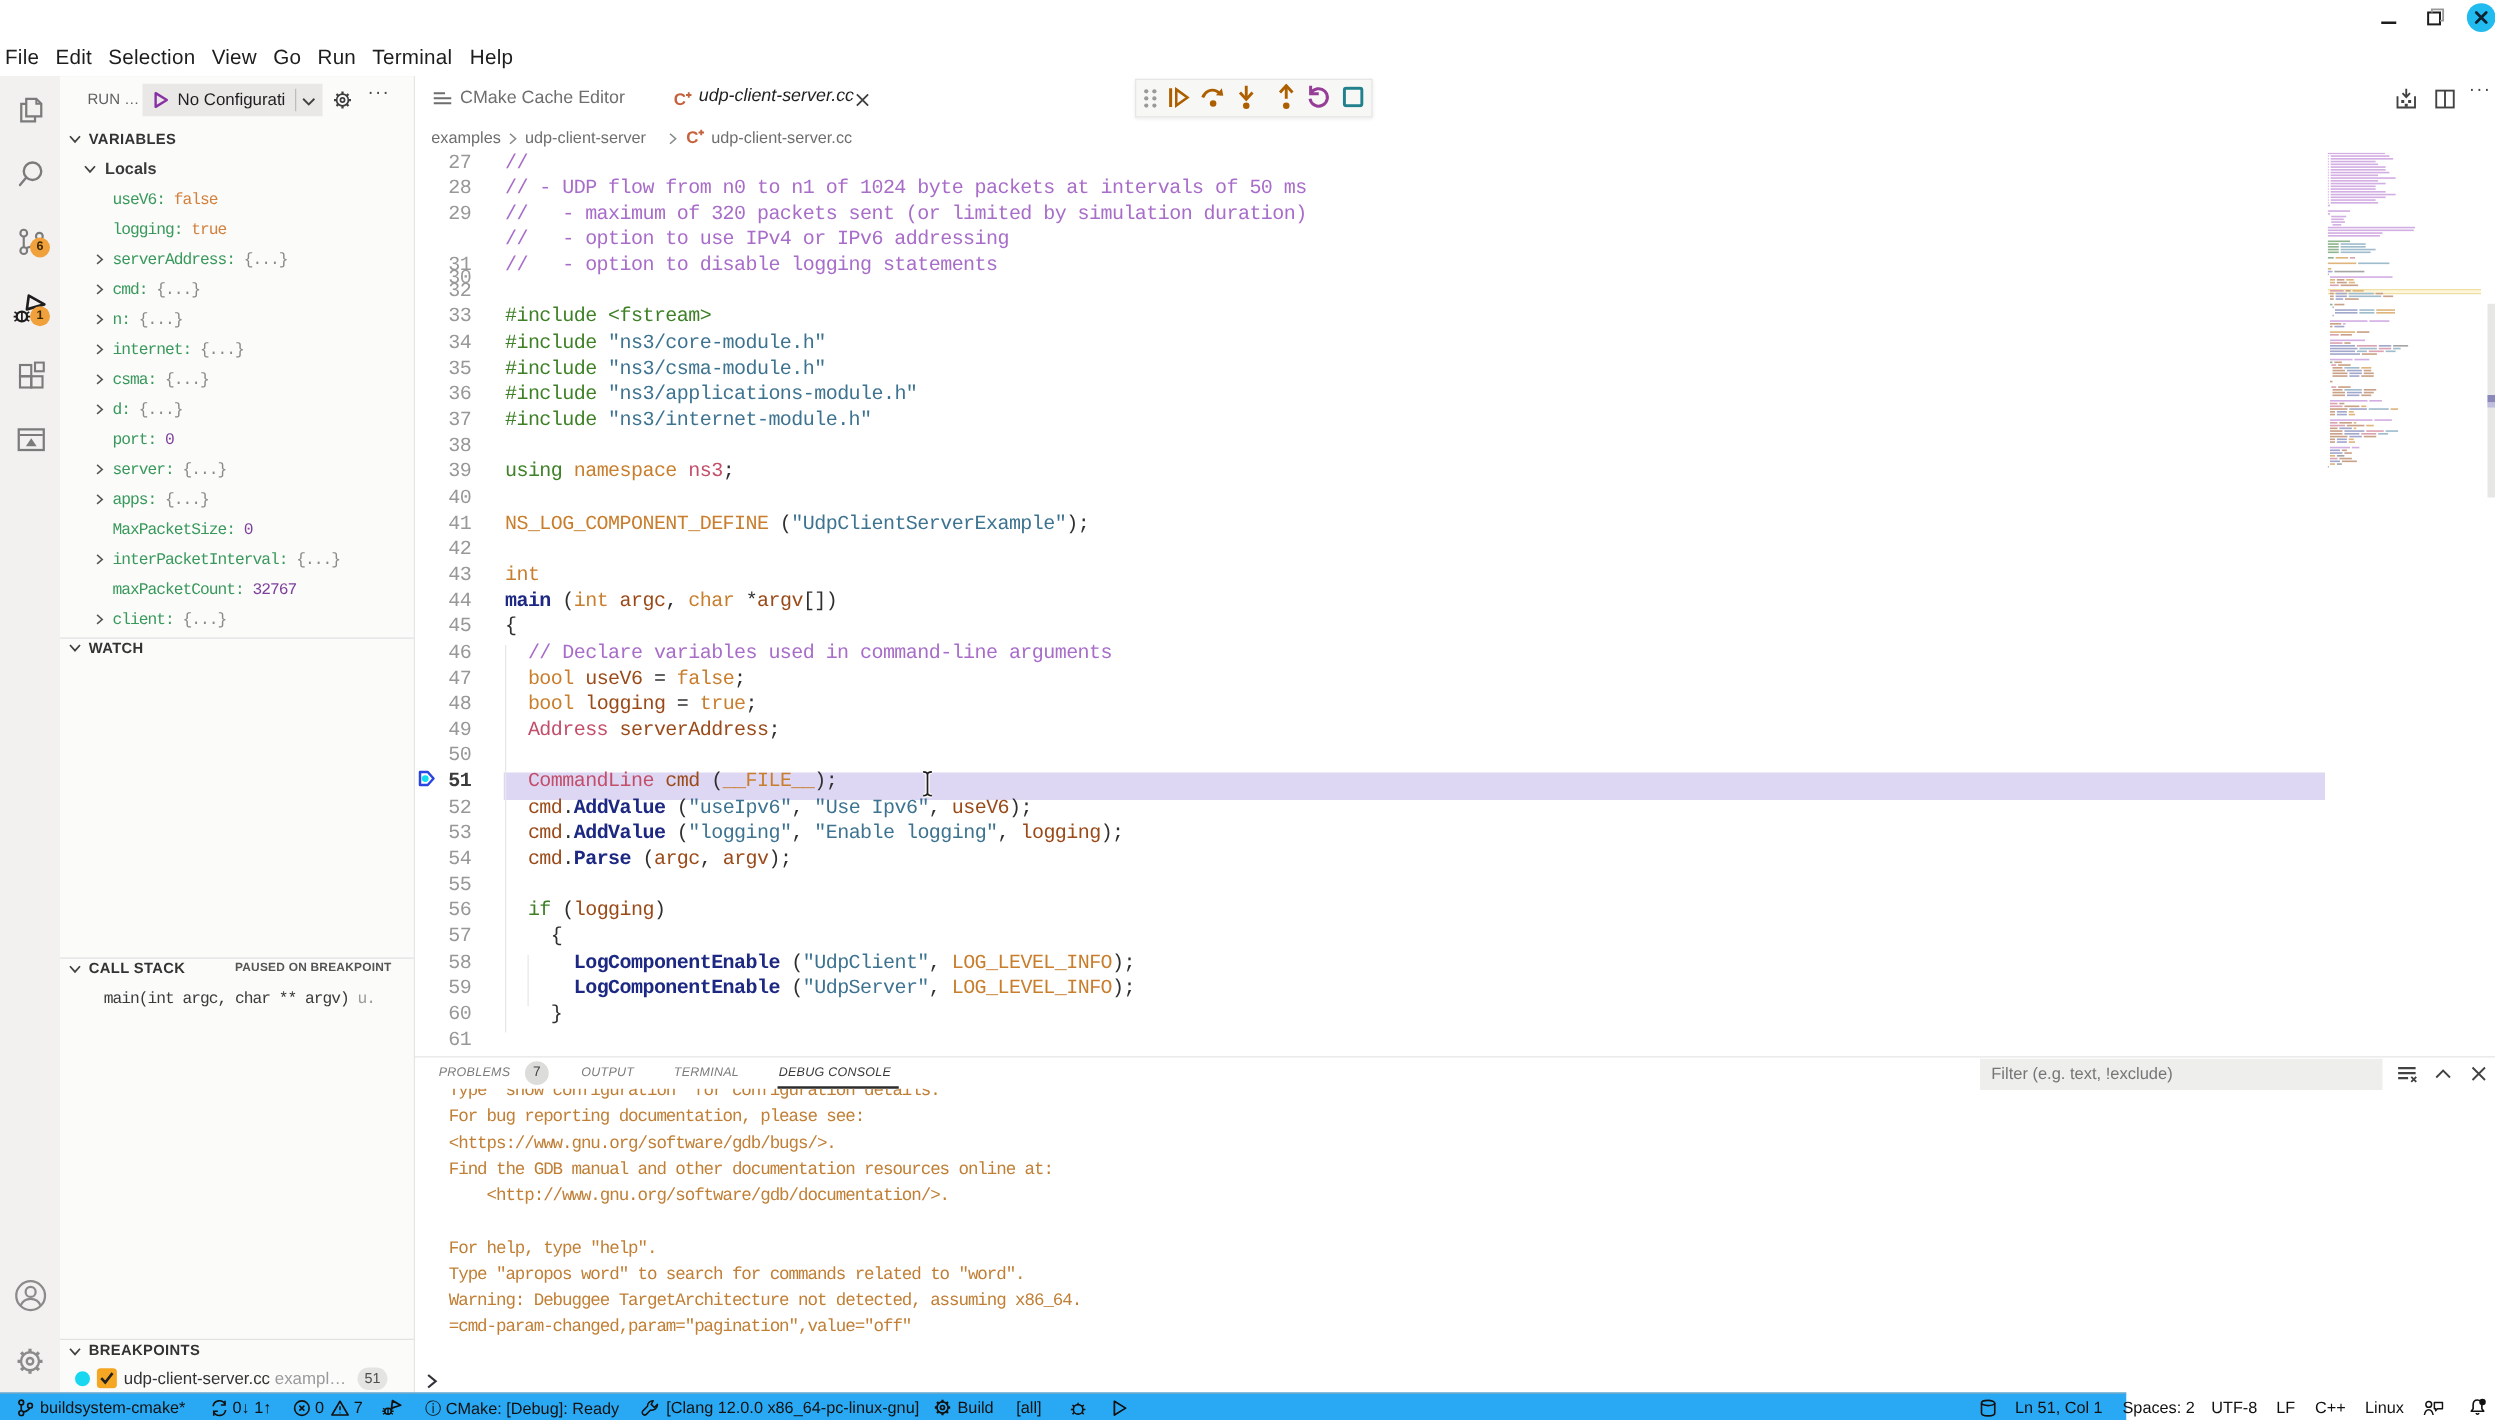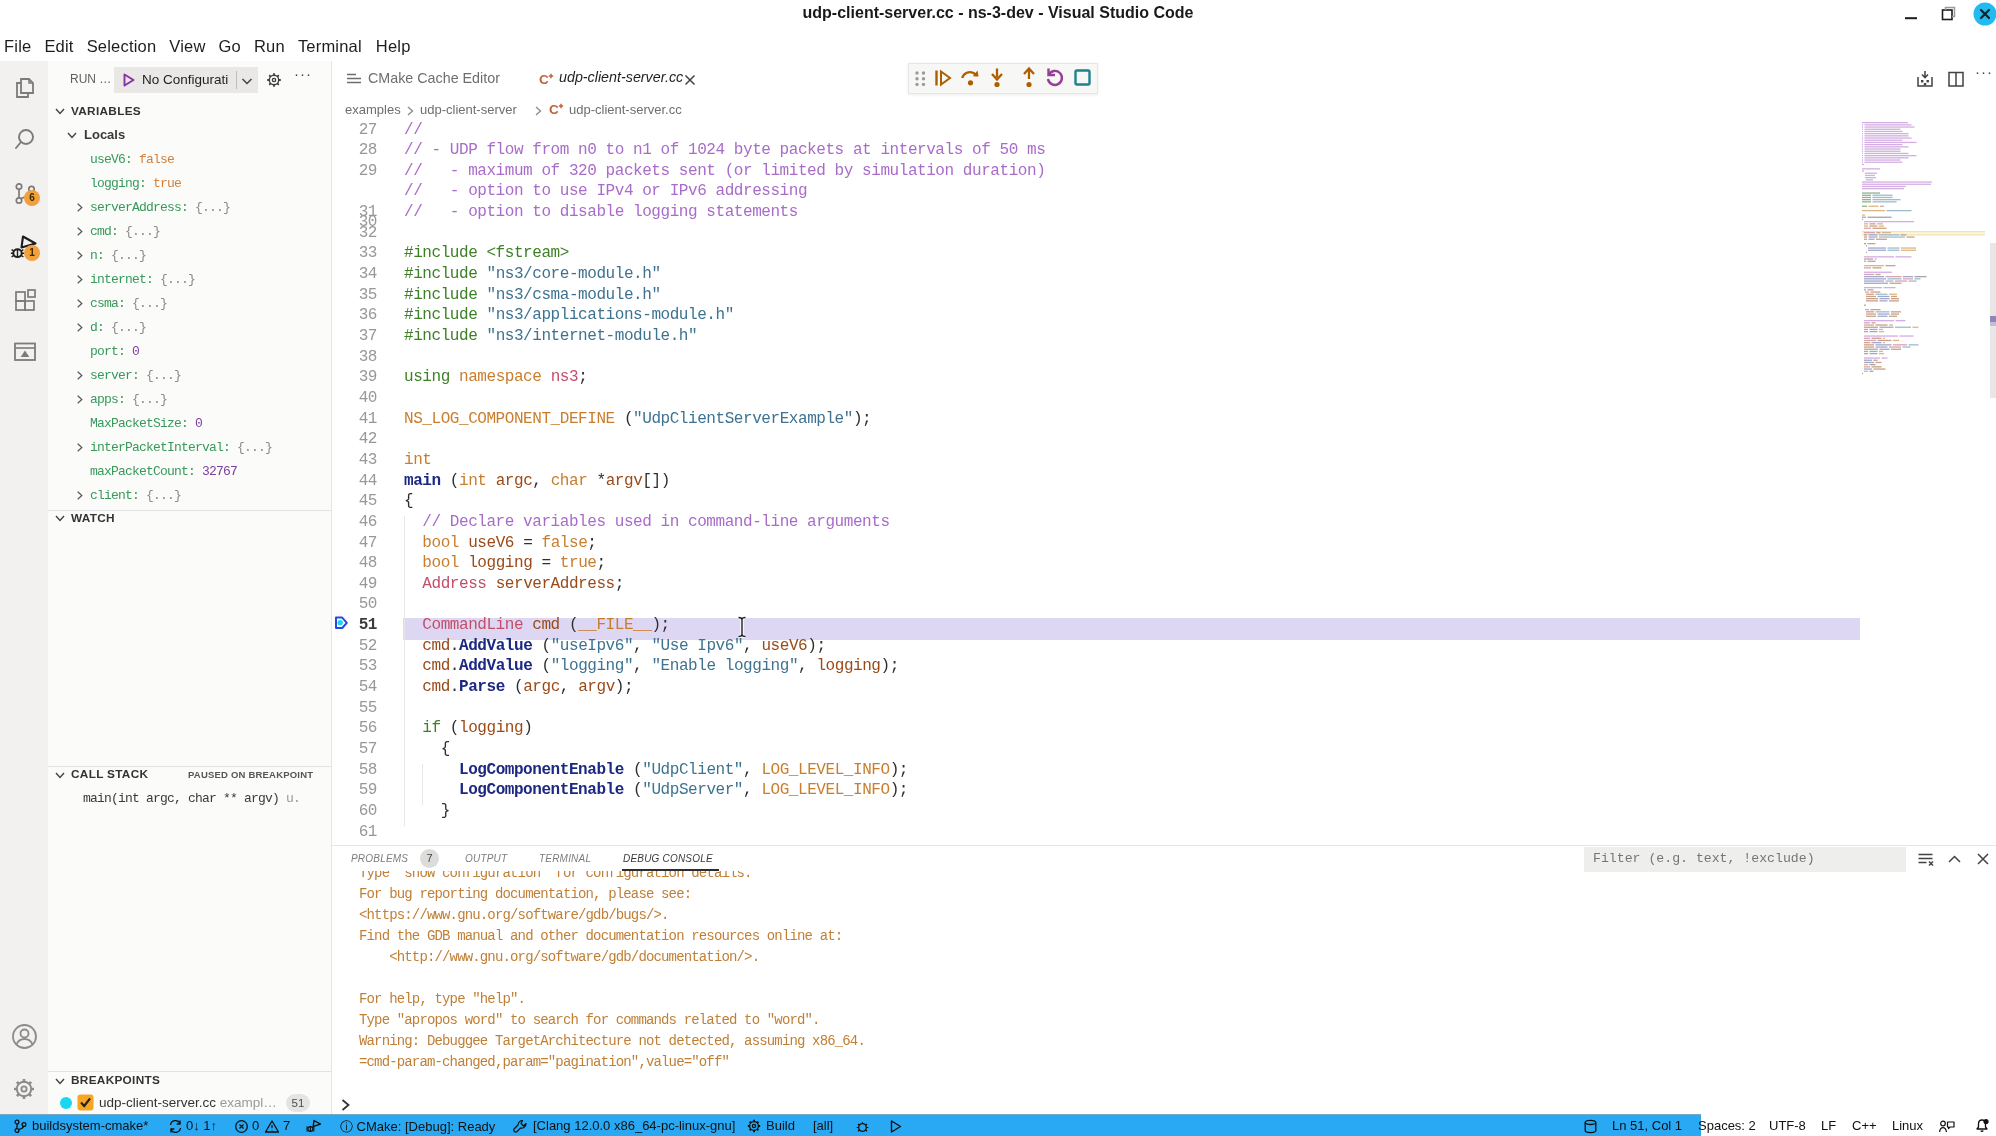--- a/index.html
+++ b/index.html
@@ -54,21 +54,20 @@
   
   #statusbar { left:0; top:1114px; width:1701px; height:22px; background:#29a9f3; color:#111;
       font-size:13px; border-top:1px solid #7aa8c3; }
   .sbitem { position:absolute; top:3px; white-space:nowrap; }
 </style>
 </head>
 <body>
 <div id="stage">
 
   <div class="abs" id="titlebar">
-    <div class="abs" id="titletext">udp-client-server.cc - ns-3-dev - Visual Studio Code</div>
     <svg class="abs" style="left:1903px;top:6px" width="18" height="18">
         <rect x="2" y="11.2" width="12" height="2" fill="#1d1d1d"></rect>
       </svg>
     <svg class="abs" style="left:1939px;top:4px" width="20" height="20">
       <rect x="3.5" y="6" width="9.5" height="9.5" fill="none" stroke="#1d1d1d" stroke-width="1.6"></rect>
       <path d="M6.5 6 V3.5 H15.5 V12.5 H13" fill="none" stroke="#9a9a9a" stroke-width="1.5"></path>
     </svg>
     <svg class="abs" style="left:1973px;top:2px" width="24" height="24">
       <circle cx="12" cy="12" r="11.5" fill="#22bbf0"></circle>
       <path d="M8 8 L16 16 M16 8 L8 16" stroke="#0e2230" stroke-width="2.2" stroke-linecap="round"></path>
@@ -647,21 +646,21 @@
 
   <div class="abs" id="panel">
     <div class="abs ptab" style="left:19px;top:7px;">PROBLEMS</div>
     <div class="abs" style="left:88px;top:3px;width:19px;height:19px;border-radius:10px;background:#dcdcda;color:#444;font-size:11px;text-align:center;line-height:19px;">7</div>
     <div class="abs ptab" style="left:133px;top:7px;">OUTPUT</div>
     <div class="abs ptab" style="left:207px;top:7px;">TERMINAL</div>
     <div class="abs ptab active" style="left:291px;top:7px;">DEBUG CONSOLE</div>
     <div class="abs" style="left:290px;top:23px;width:97px;height:1.5px;background:#2d2d2d;"></div>
 
     <div class="abs" style="left:1252px;top:1px;width:322px;height:25px;background:#eeeeec;"></div>
-    <div class="abs" style="left:1261px;top:5px;font-size:13.2px;color:#767676;font-family:Liberation Mono, monospace;">Filter (e.g. text, !exclude)</div>
+    <div class="abs" style="left:1261px;top:5px;font-size:13.2px;color:#767676;">Filter (e.g. text, !exclude)</div>
     <svg class="abs" style="left:1585px;top:5px" width="18" height="17" viewBox="0 0 18 17">
       <path d="M1.5 3.5 h14 M1.5 7.5 h14 M1.5 11.5 h8" stroke="#424242" stroke-width="1.7"></path>
       <path d="M12 10.5 L16 14.5 M16 10.5 L12 14.5" stroke="#424242" stroke-width="1.5"></path>
     </svg>
     <svg class="abs" style="left:1615px;top:6px" width="15" height="15" viewBox="0 0 15 15">
       <path d="M2 10 L7.5 4.5 L13 10" fill="none" stroke="#424242" stroke-width="1.5"></path>
     </svg>
     <svg class="abs" style="left:1644px;top:6px" width="14" height="14" viewBox="0 0 14 14">
       <path d="M2 2 L12 12 M12 2 L2 12" stroke="#424242" stroke-width="1.5"></path>
     </svg>

